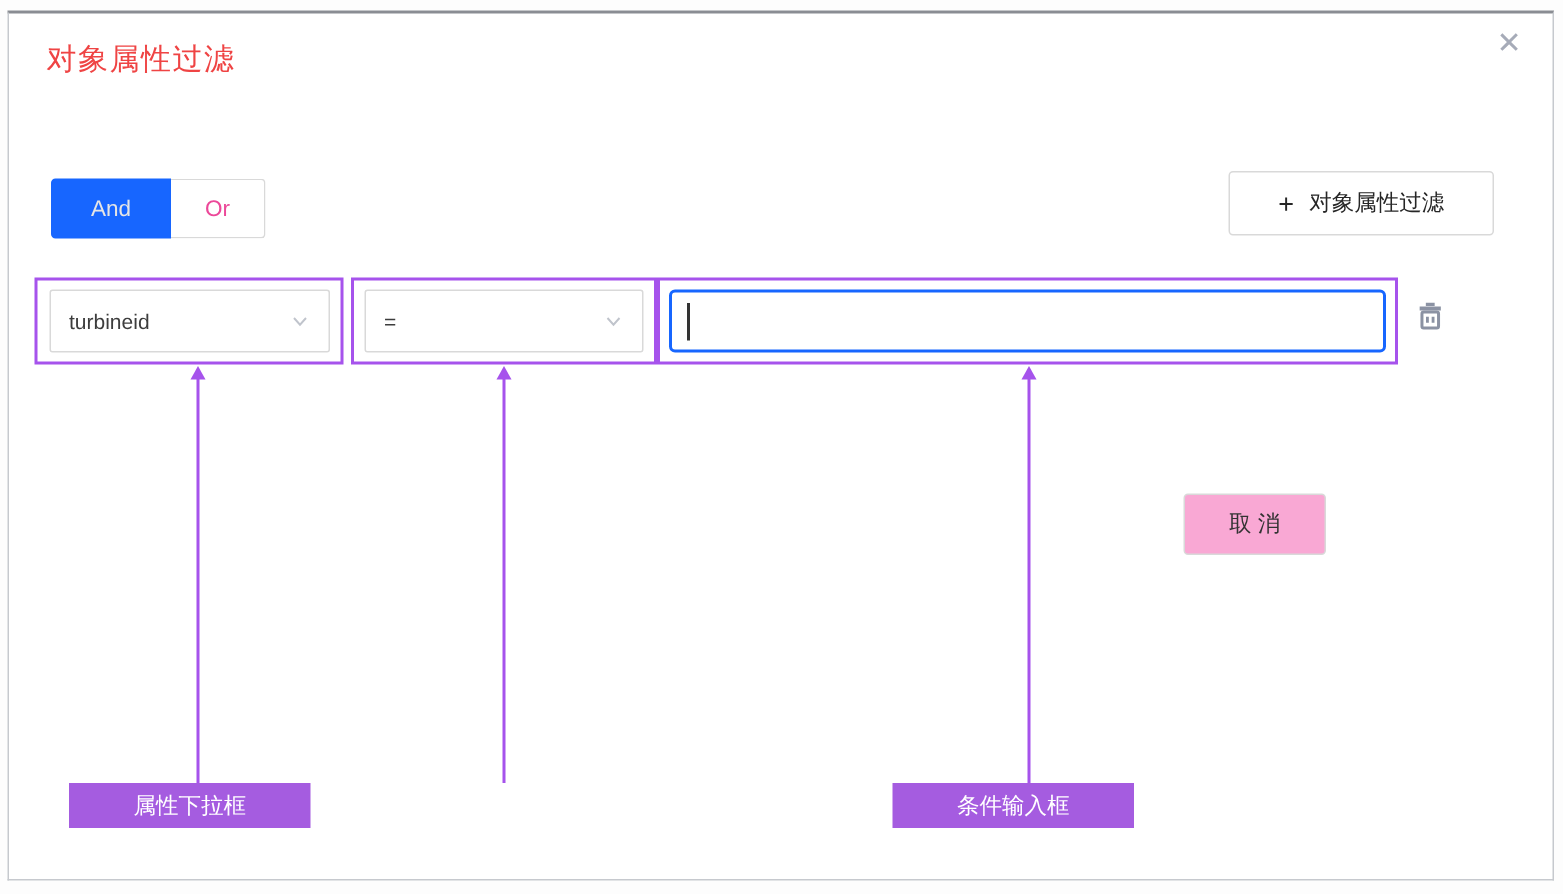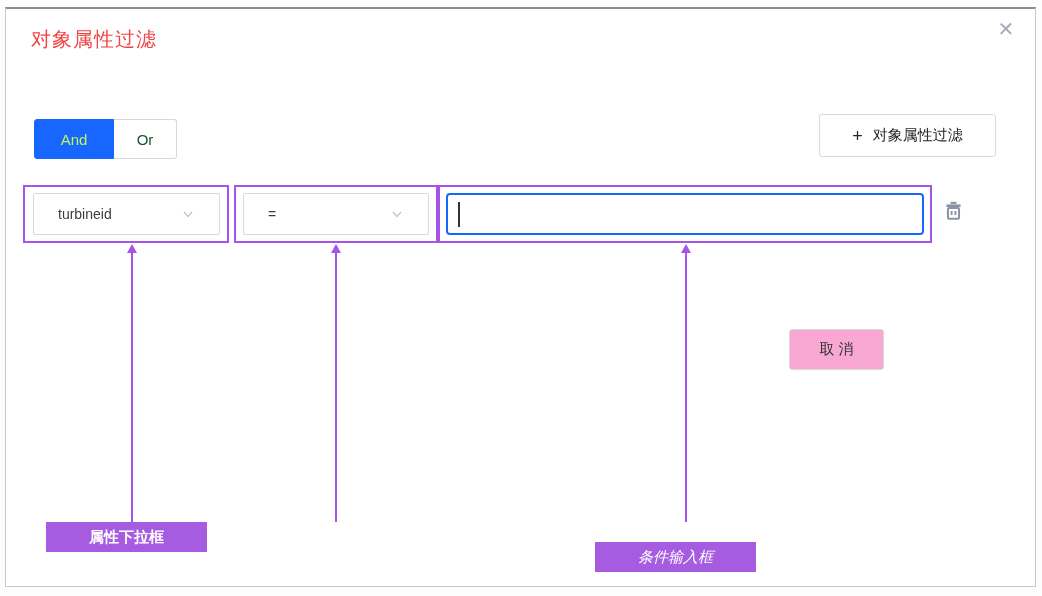--- a/index.html
+++ b/index.html
@@ -35,25 +35,25 @@
 
   
   .logic-group { left: 33px; top: 117px; height: 40px; display: flex; }
   .logic-btn {
     box-sizing: border-box; height: 40px;
     font-size: 15px; cursor: pointer; padding: 0;
     font-family: inherit;
   }
   .logic-and {
     width: 80px; background: var(--primary-blue, #1766ff);
-    color: #bef264; border: 1px solid var(--primary-blue, #1766ff);
+    color: #e5e5e5; border: 1px solid var(--primary-blue, #1766ff);
     border-radius: 3px 0 0 3px;
   }
   .logic-or {
-    width: 63px; background: #fff; color: #14532d;
+    width: 63px; background: #fff; color: #ec4899;
     border: 1px solid #d9d9d9; border-left: none;
     border-radius: 0 3px 3px 0;
   }
 
   
   .add-filter-btn {
     left: 818px; top: 112px; width: 177px; height: 43px;
     background: #fff; border: 1px solid #d9d9d9; border-radius: 3px;
     font-size: 15px; color: #262626; cursor: pointer;
     display: flex; align-items: center; justify-content: center; gap: 10px;
@@ -65,21 +65,21 @@
   .ann-box { top: 183px; height: 58px; border: 2px solid var(--annotation-purple, #a653ec); }
   .ann-box.b1 { left: 22px;  width: 206px; }
   .ann-box.b2 { left: 233px; width: 204px; }
   .ann-box.b3 { left: 437px; width: 494px; }
 
   
   .select-box {
     top: 191px; height: 42px;
     background: #fff; border: 1px solid #d9d9d9; border-radius: 2px;
     display: flex; align-items: center; justify-content: space-between;
-    padding: 0 24px; cursor: pointer;
+    padding: 0 12px; cursor: pointer;
     font-size: 14px; color: #3d3d3d;
   }
   .select-box.s1 { left: 32px;  width: 187px; }
   .select-box.s2 { left: 242px; width: 186px; }
 
   
   .cond-input {
     left: 445px; top: 191px; width: 478px; height: 42px;
     border: 2px solid var(--primary-blue, #1766ff); border-radius: 4px;
     background: #fff; outline: none; padding: 0 10px;
@@ -108,21 +108,21 @@
     background: var(--primary-blue, #1766ff); border: none; border-radius: 3px;
     font-size: 15px; color: #fff; cursor: pointer; font-family: inherit;
   }
 
   
   .ann-label {
     top: 520px; width: 161px; height: 30px;
     background: var(--label-purple, #a55ce0); color: #fff;
     font-size: 15px; display: flex; align-items: center; justify-content: center;
   }
-  .ann-label.l1 { left: 45px; font-weight: bold; }
+  .ann-label.l1 { left: 45px; }
   .ann-label.l2 { left: 247px; }
   .ann-label.l3 { left: 594px; }
 
   
   .arrow-line { top: 250px; height: 270px; width: 2px; background: var(--annotation-purple, #a653ec); }
   .arrow-head {
     top: 242px; width: 0; height: 0;
     border-left: 5px solid transparent; border-right: 5px solid transparent;
     border-bottom: 9px solid var(--annotation-purple, #a653ec);
   }
@@ -188,15 +188,15 @@
   <div class="a2">
     <div class="abs arrow-line" style="top:243px;"></div>
     <div class="abs arrow-head" style="top:235px;"></div>
   </div>
   <div class="a3">
     <div class="abs arrow-line" style="top:243px;"></div>
     <div class="abs arrow-head" style="top:235px;"></div>
   </div>
 
   <div class="abs ann-label l1" style="left:40px;top:513px;">属性下拉框</div>
-  <div class="abs ann-label l3" style="left:589px;top:533px;font-style:italic;">条件输入框</div>
+  <div class="abs ann-label l3" style="left:589px;top:513px;">条件输入框</div>
 
 </div>
 
 </body></html>

